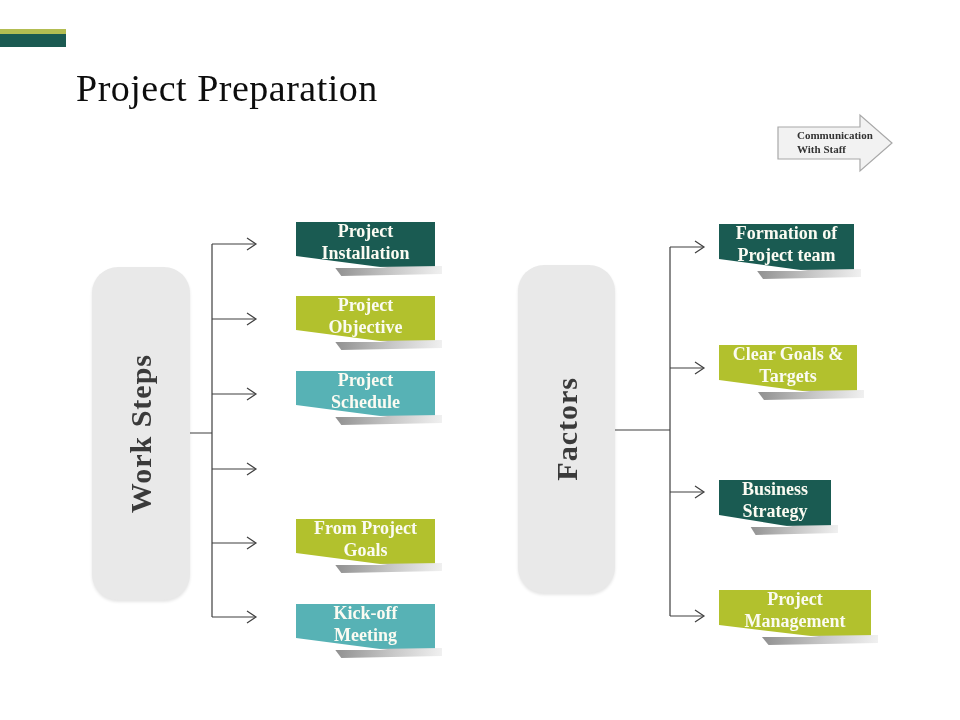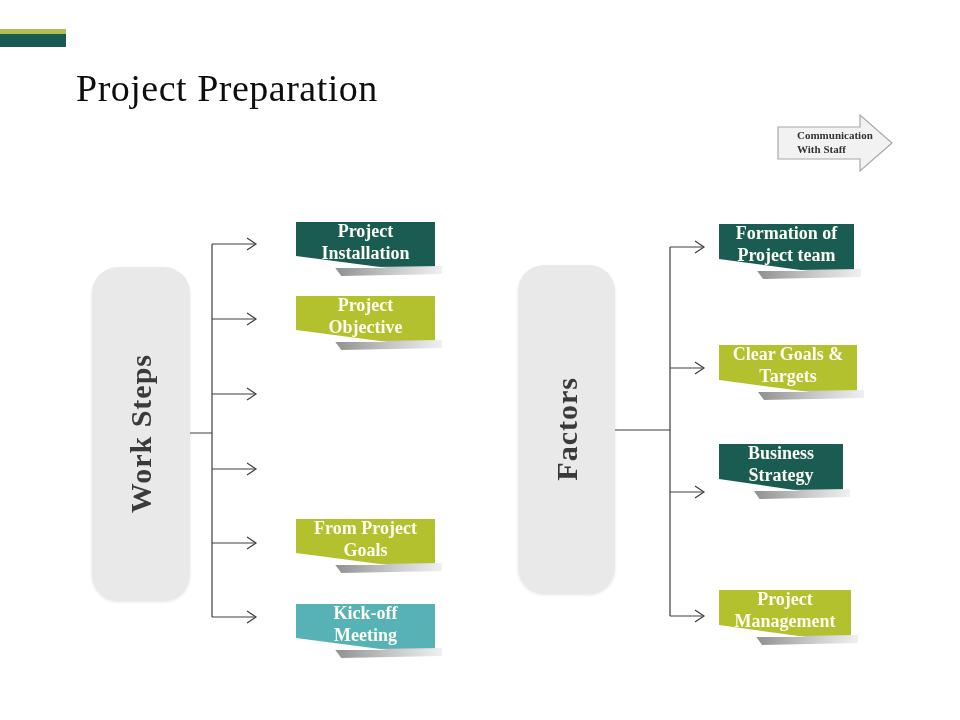--- a/index.html
+++ b/index.html
@@ -79,22 +79,22 @@
 
   
   .n-l1 { left:296px; top:222px; height:46px; }
   .n-l2 { left:296px; top:296px; height:46px; }
   .n-l3 { left:296px; top:371px; height:46px; }
   .n-l4 { left:296px; top:445px; height:47px; }
   .n-l5 { left:296px; top:519px; height:46px; }
   .n-l6 { left:296px; top:594px; height:46px;margin-top:10px; }
   .n-r1 { left:719px; top:224px; height:47px; width:135px; }
   .n-r2 { left:719px; top:345px; height:47px; width:138px; }
-  .n-r3 { left:719px; top:444px; height:47px; width:124px; }
-  .n-r4 { left:719px; top:590px; height:47px; width:132px; }
+  .n-r3 { left:719px; top:480px; height:47px; width:112px; }
+  .n-r4 { left:719px; top:590px; height:47px; width:152px; }
 </style>
 </head>
 <body>
 
 <div class="slide">
 
   <div class="accent-olive"></div>
   <div class="accent-teal"></div>
 
   <h1 class="title">Project Preparation</h1>
@@ -137,20 +137,23 @@
   <div class="panel panel-right">
     <span class="panel-label">Factors</span>
   </div>
 
   <div class="note dark n-l1">
     <span>Project Installation</span>
   </div>
   <div class="note olive n-l2">
     <span>Project Objective</span>
   </div>
+  <div class="note teal n-l3">
+    <span>Project Schedule</span>
+  </div>
   <div class="note olive n-l5">
     <span>From Project Goals</span>
   </div>
   <div class="note teal n-l6">
     <span>Kick-off Meeting</span>
   </div>
 
   <div class="note dark n-r1">
     <span>Formation of Project team</span>
   </div>

